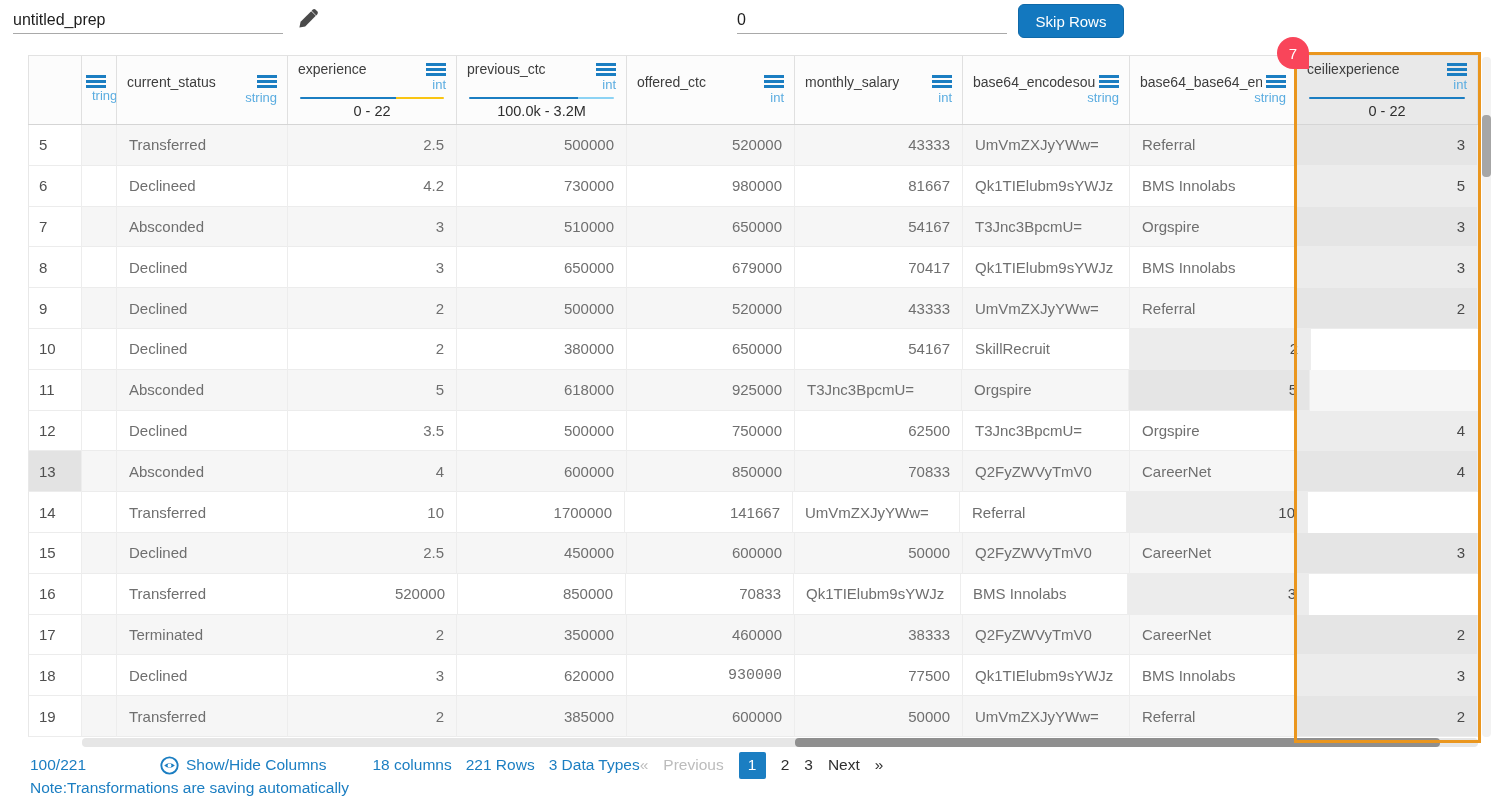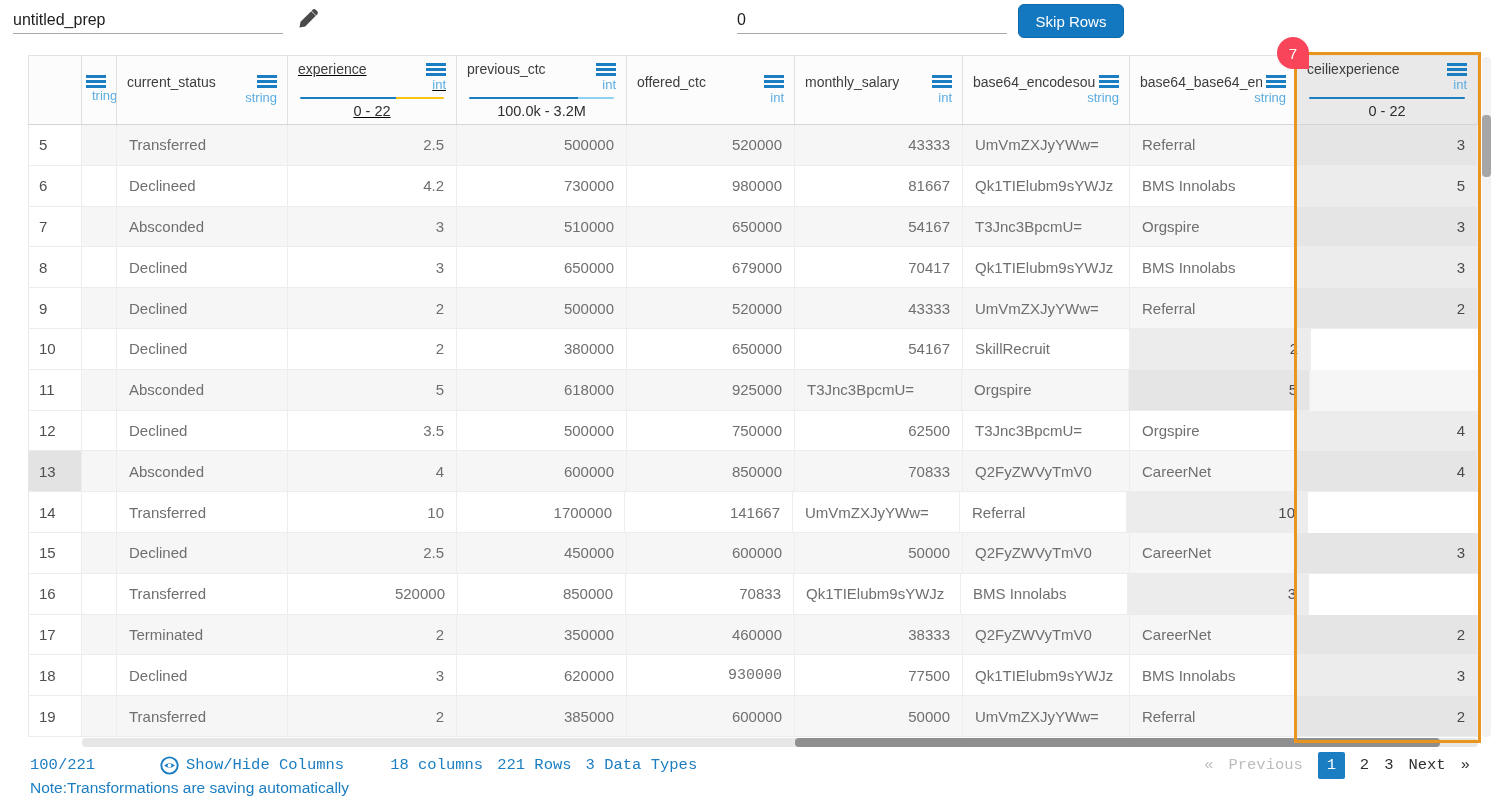--- a/index.html
+++ b/index.html
@@ -53,21 +53,21 @@
   .h-scrollbar { position:absolute; left:82px; top:738px; width:1396px; height:9px;
     background:#e6e6e6; border-radius:4px; }
   .h-thumb { position:absolute; left:713px; top:0; width:645px; height:9px;
     background:#8f8f8f; border-radius:4px; cursor:pointer; }
   .v-scrollbar { position:absolute; left:1482px; top:57px; width:9px; height:680px;
     background:#f2f2f2; border-radius:4px; }
   .v-thumb { position:absolute; left:0; top:58px; width:9px; height:62px;
     background:#a6a6a6; border-radius:4px; cursor:pointer; }
   
   .footer { position:absolute; left:30px; top:751px; width:1440px; height:28px;
-    display:flex; justify-content:space-between; align-items:center;font-family:Liberation Mono, monospace; }
+    display:flex; align-items:center; }
   .f-left { display:flex; align-items:center; color:#1b7ec2; font-size:15.5px; }
   .f-frac { width:130px; }
   .f-showhide { display:flex; align-items:center; gap:7px; cursor:pointer; margin-right:32px; }
   .f-stat { margin-left:14px; }
   .pagination { display:flex; align-items:center; gap:15px; font-size:15.5px; color:#2f2f2f; }
   .pg-muted { color:#bcbcbc; }
   .pg-page { cursor:pointer; }
   .pg-active { width:27px; height:27px; background:#1b7ec2; color:#fff; border-radius:2px;
     display:flex; align-items:center; justify-content:center; }
   .note { position:absolute; left:30px; top:779px; color:#1b7ec2; font-size:15.5px; }
@@ -94,21 +94,21 @@
         </div>
         <div class="type-label">tring</div>
       </div>
       <div class="th" style="width: 171px;">
         <div class="name-row">
           <div class="col-name">current_status</div>
           <div class="menu-icon"></div>
         </div>
         <div class="type-label">string</div>
       </div>
-      <div class="th" style="width: 169px; text-decoration: underline;">
+      <div class="th" style="width: 169px;">
         <div class="name-row">
           <div class="col-name">experience</div>
           <div class="menu-icon"></div>
         </div>
         <div class="type-label">int</div>
         <div class="col-bar">
           <span style="width: 67%; background: rgb(27, 126, 194);"></span>
           <span style="width: 33%; background: rgb(249, 197, 19);"></span>
         </div>
         <div class="col-range">0 - 22</div>

